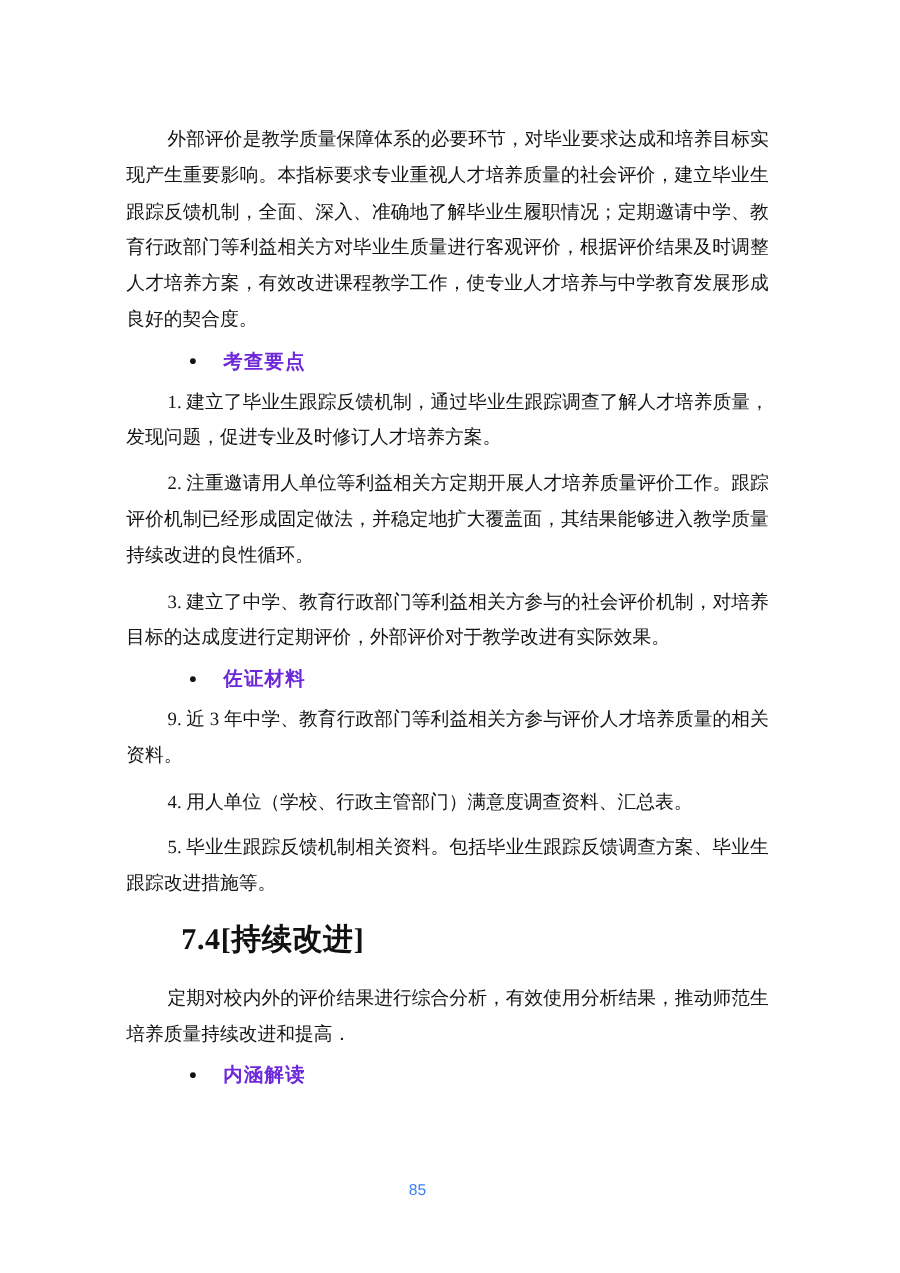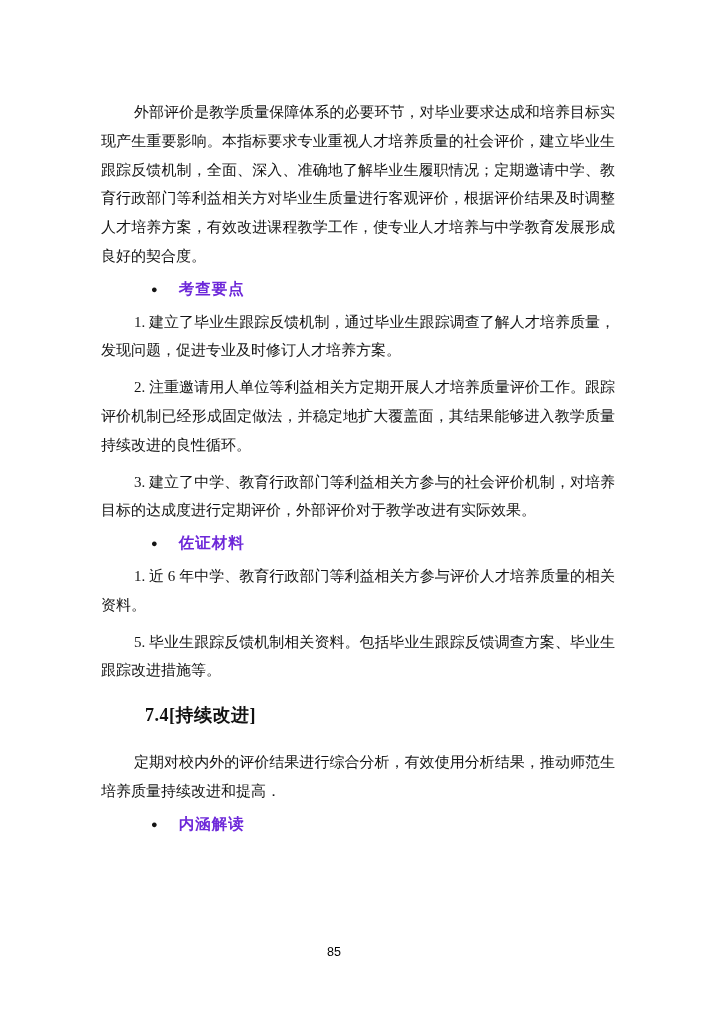--- a/index.html
+++ b/index.html
@@ -42,36 +42,36 @@
     margin-right: 13px;
     color: #141414;
   }
   .bullet-line .bullet-label {
     font-size: 15.5px;
     font-weight: bold;
     letter-spacing: 1px;
     color: #6d28d9;
   }
   .section-heading {
-    font-size: 18px;
+    font-size: 24px;
     line-height: 30px;
     font-weight: bold;
     margin: 7px 0 10px 44px;
     letter-spacing: 0.5px;
     color: #111111;
   }
   .page-number {
     position: absolute;
     top: 937px;
     left: 0;
     width: 660px;
     text-align: center;
     font-family: "Liberation Sans", "DejaVu Sans", sans-serif;
     font-size: 12.5px;
-    color: #000000;
+    color: #3b82f6;
   }
 </style>
 </head>
 <body>
 
 <div class="page">
   <div class="content">
 
     <p class="para">外部评价是教学质量保障体系的必要环节，对毕业要求达成和培养目标实现产生重要影响。本指标要求专业重视人才培养质量的社会评价，建立毕业生跟踪反馈机制，全面、深入、准确地了解毕业生履职情况；定期邀请中学、教育行政部门等利益相关方对毕业生质量进行客观评价，根据评价结果及时调整人才培养方案，有效改进课程教学工作，使专业人才培养与中学教育发展形成良好的契合度。</p>
 
@@ -82,21 +82,22 @@
 
     <p class="para">1. 建立了毕业生跟踪反馈机制，通过毕业生跟踪调查了解人才培养质量，发现问题，促进专业及时修订人才培养方案。</p>
     <p class="para">2. 注重邀请用人单位等利益相关方定期开展人才培养质量评价工作。跟踪评价机制已经形成固定做法，并稳定地扩大覆盖面，其结果能够进入教学质量持续改进的良性循环。</p>
     <p class="para">3. 建立了中学、教育行政部门等利益相关方参与的社会评价机制，对培养目标的达成度进行定期评价，外部评价对于教学改进有实际效果。</p>
 
     <div class="bullet-line">
       <span class="dot">●</span>
       <span class="bullet-label">佐证材料</span>
     </div>
 
-    <p class="para">1. 近 6 年中学、教育行政部门等利益相关方参与评价人才培养质量的相关资料。</p>
+    <p class="para">9. 近 3 年中学、教育行政部门等利益相关方参与评价人才培养质量的相关资料。</p>
+    <p class="para">4. 用人单位（学校、行政主管部门）满意度调查资料、汇总表。</p>
     <p class="para">5. 毕业生跟踪反馈机制相关资料。包括毕业生跟踪反馈调查方案、毕业生跟踪改进措施等。</p>
 
     <h2 class="section-heading">7.4[持续改进]</h2>
 
     <p class="para bold">定期对校内外的评价结果进行综合分析，有效使用分析结果，推动师范生培养质量持续改进和提高．</p>
 
     <div class="bullet-line">
       <span class="dot">●</span>
       <span class="bullet-label">内涵解读</span>
     </div>

